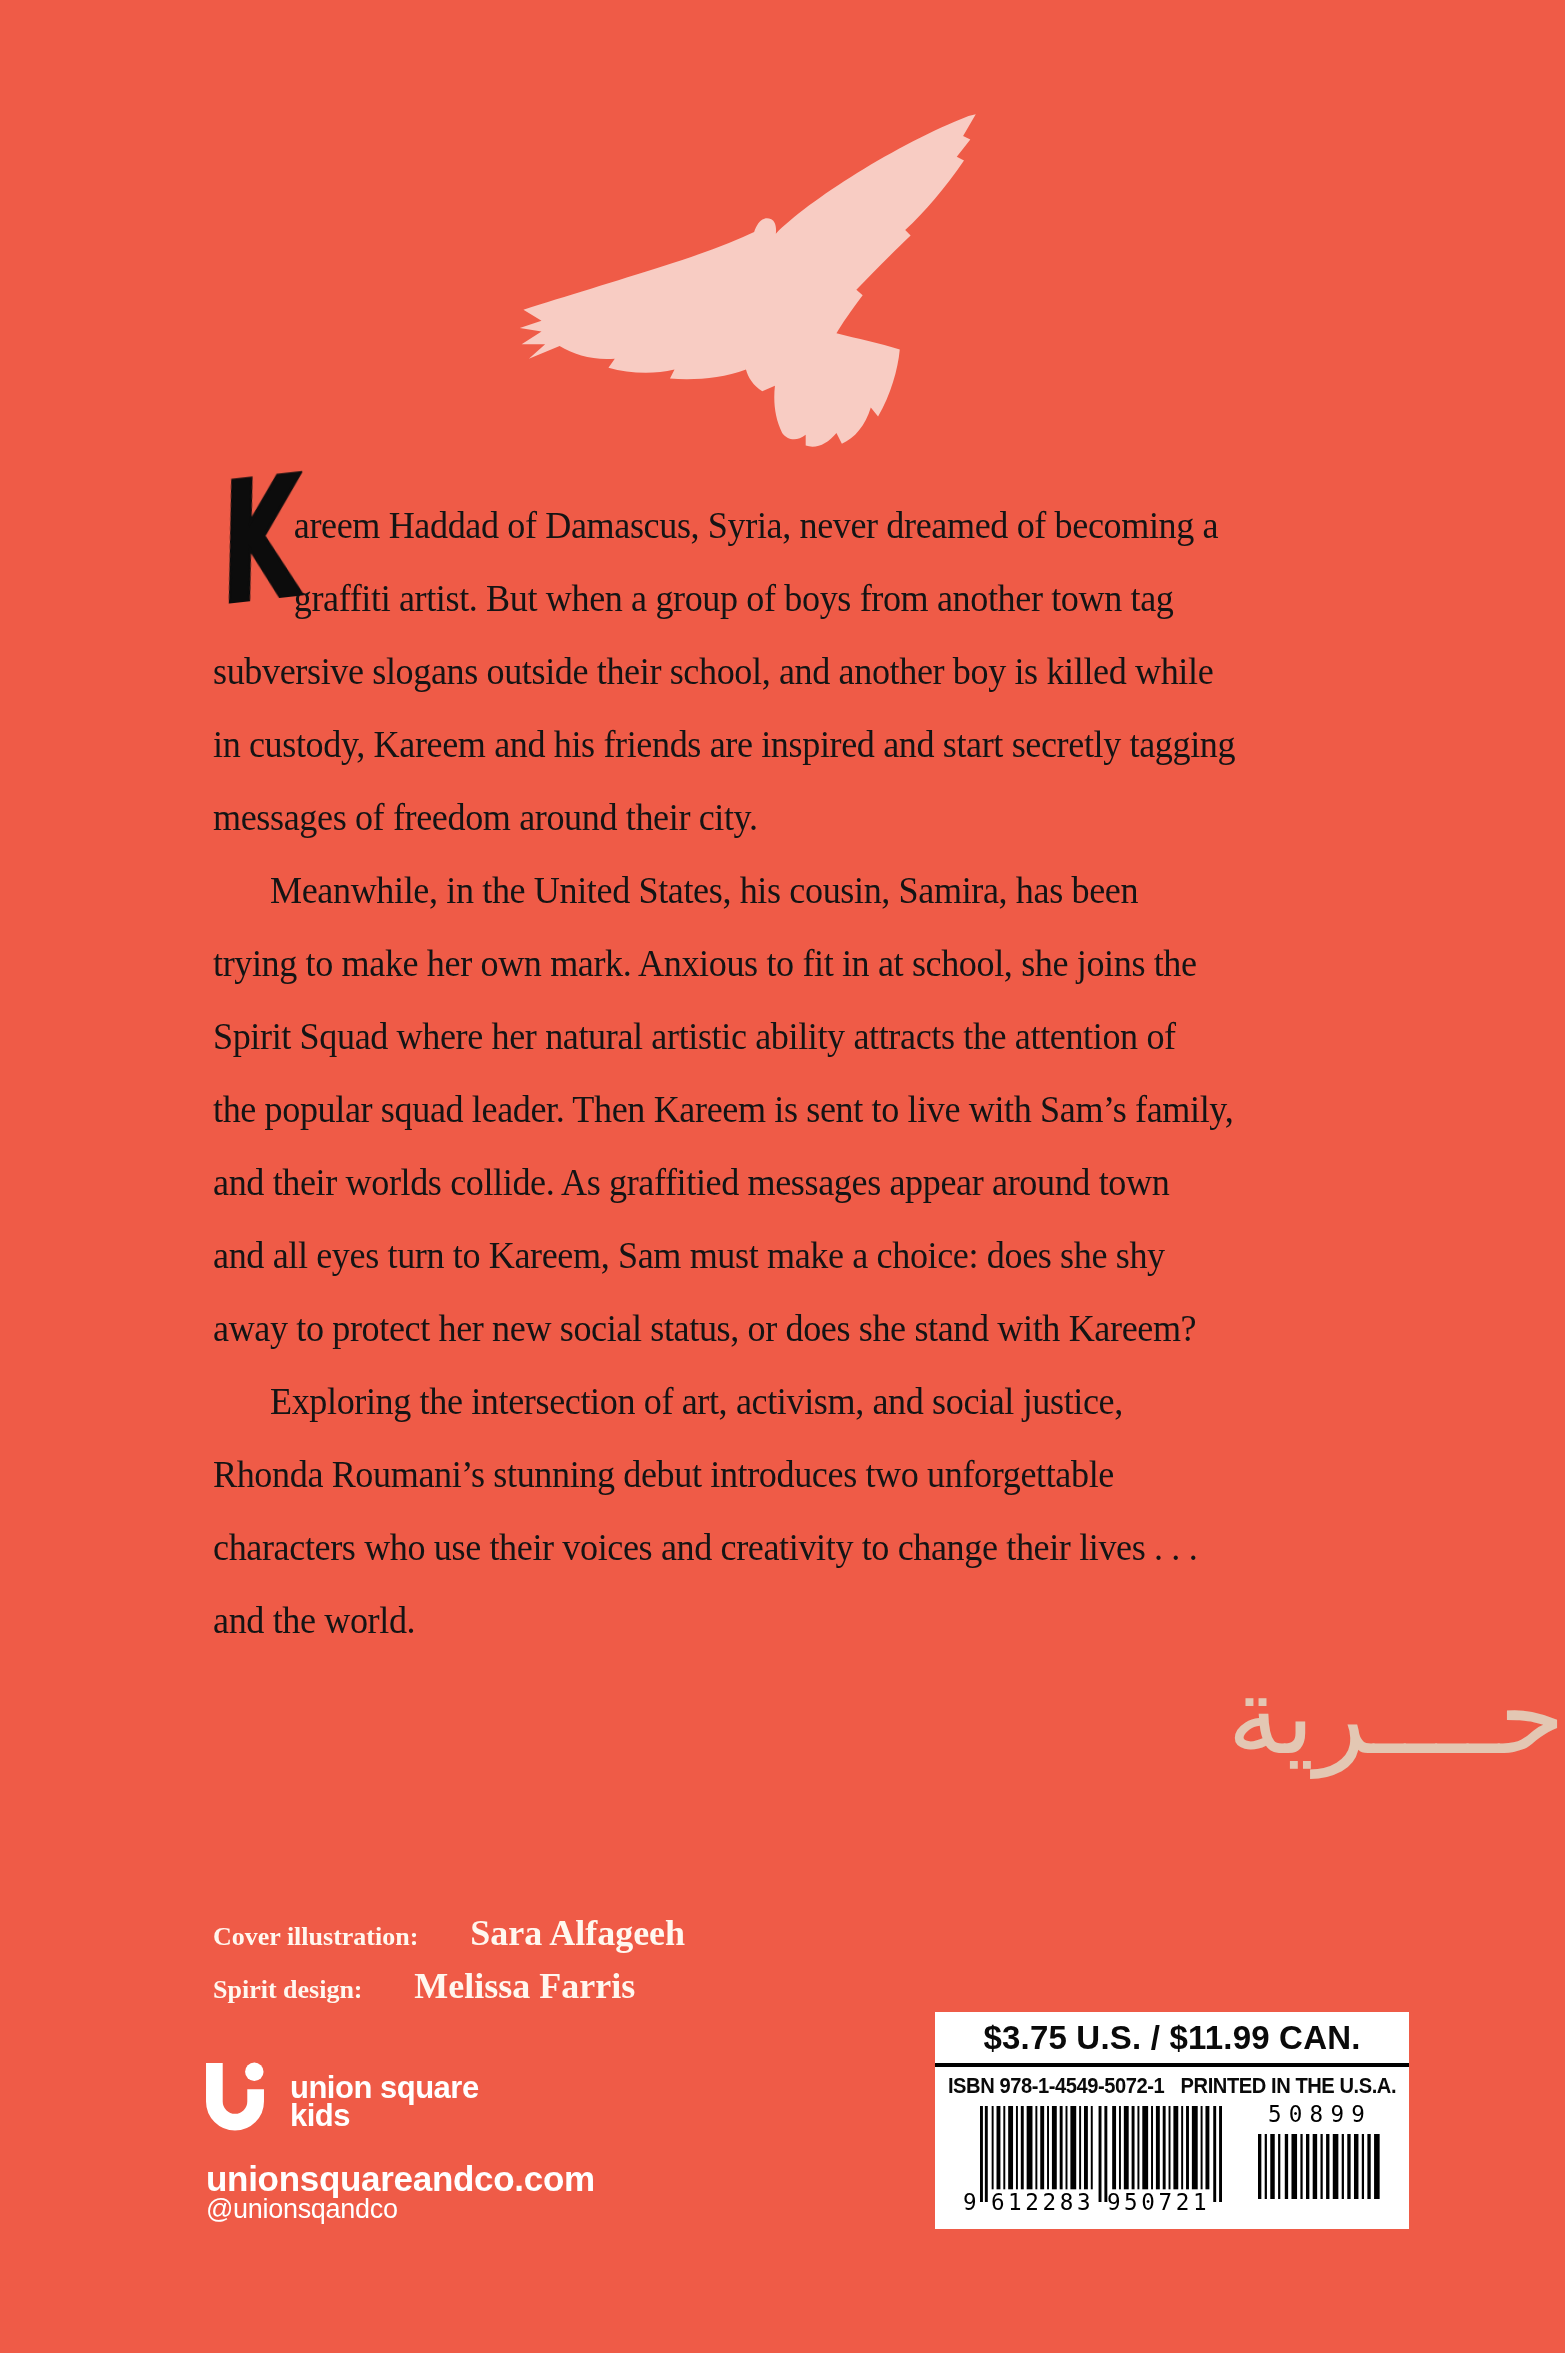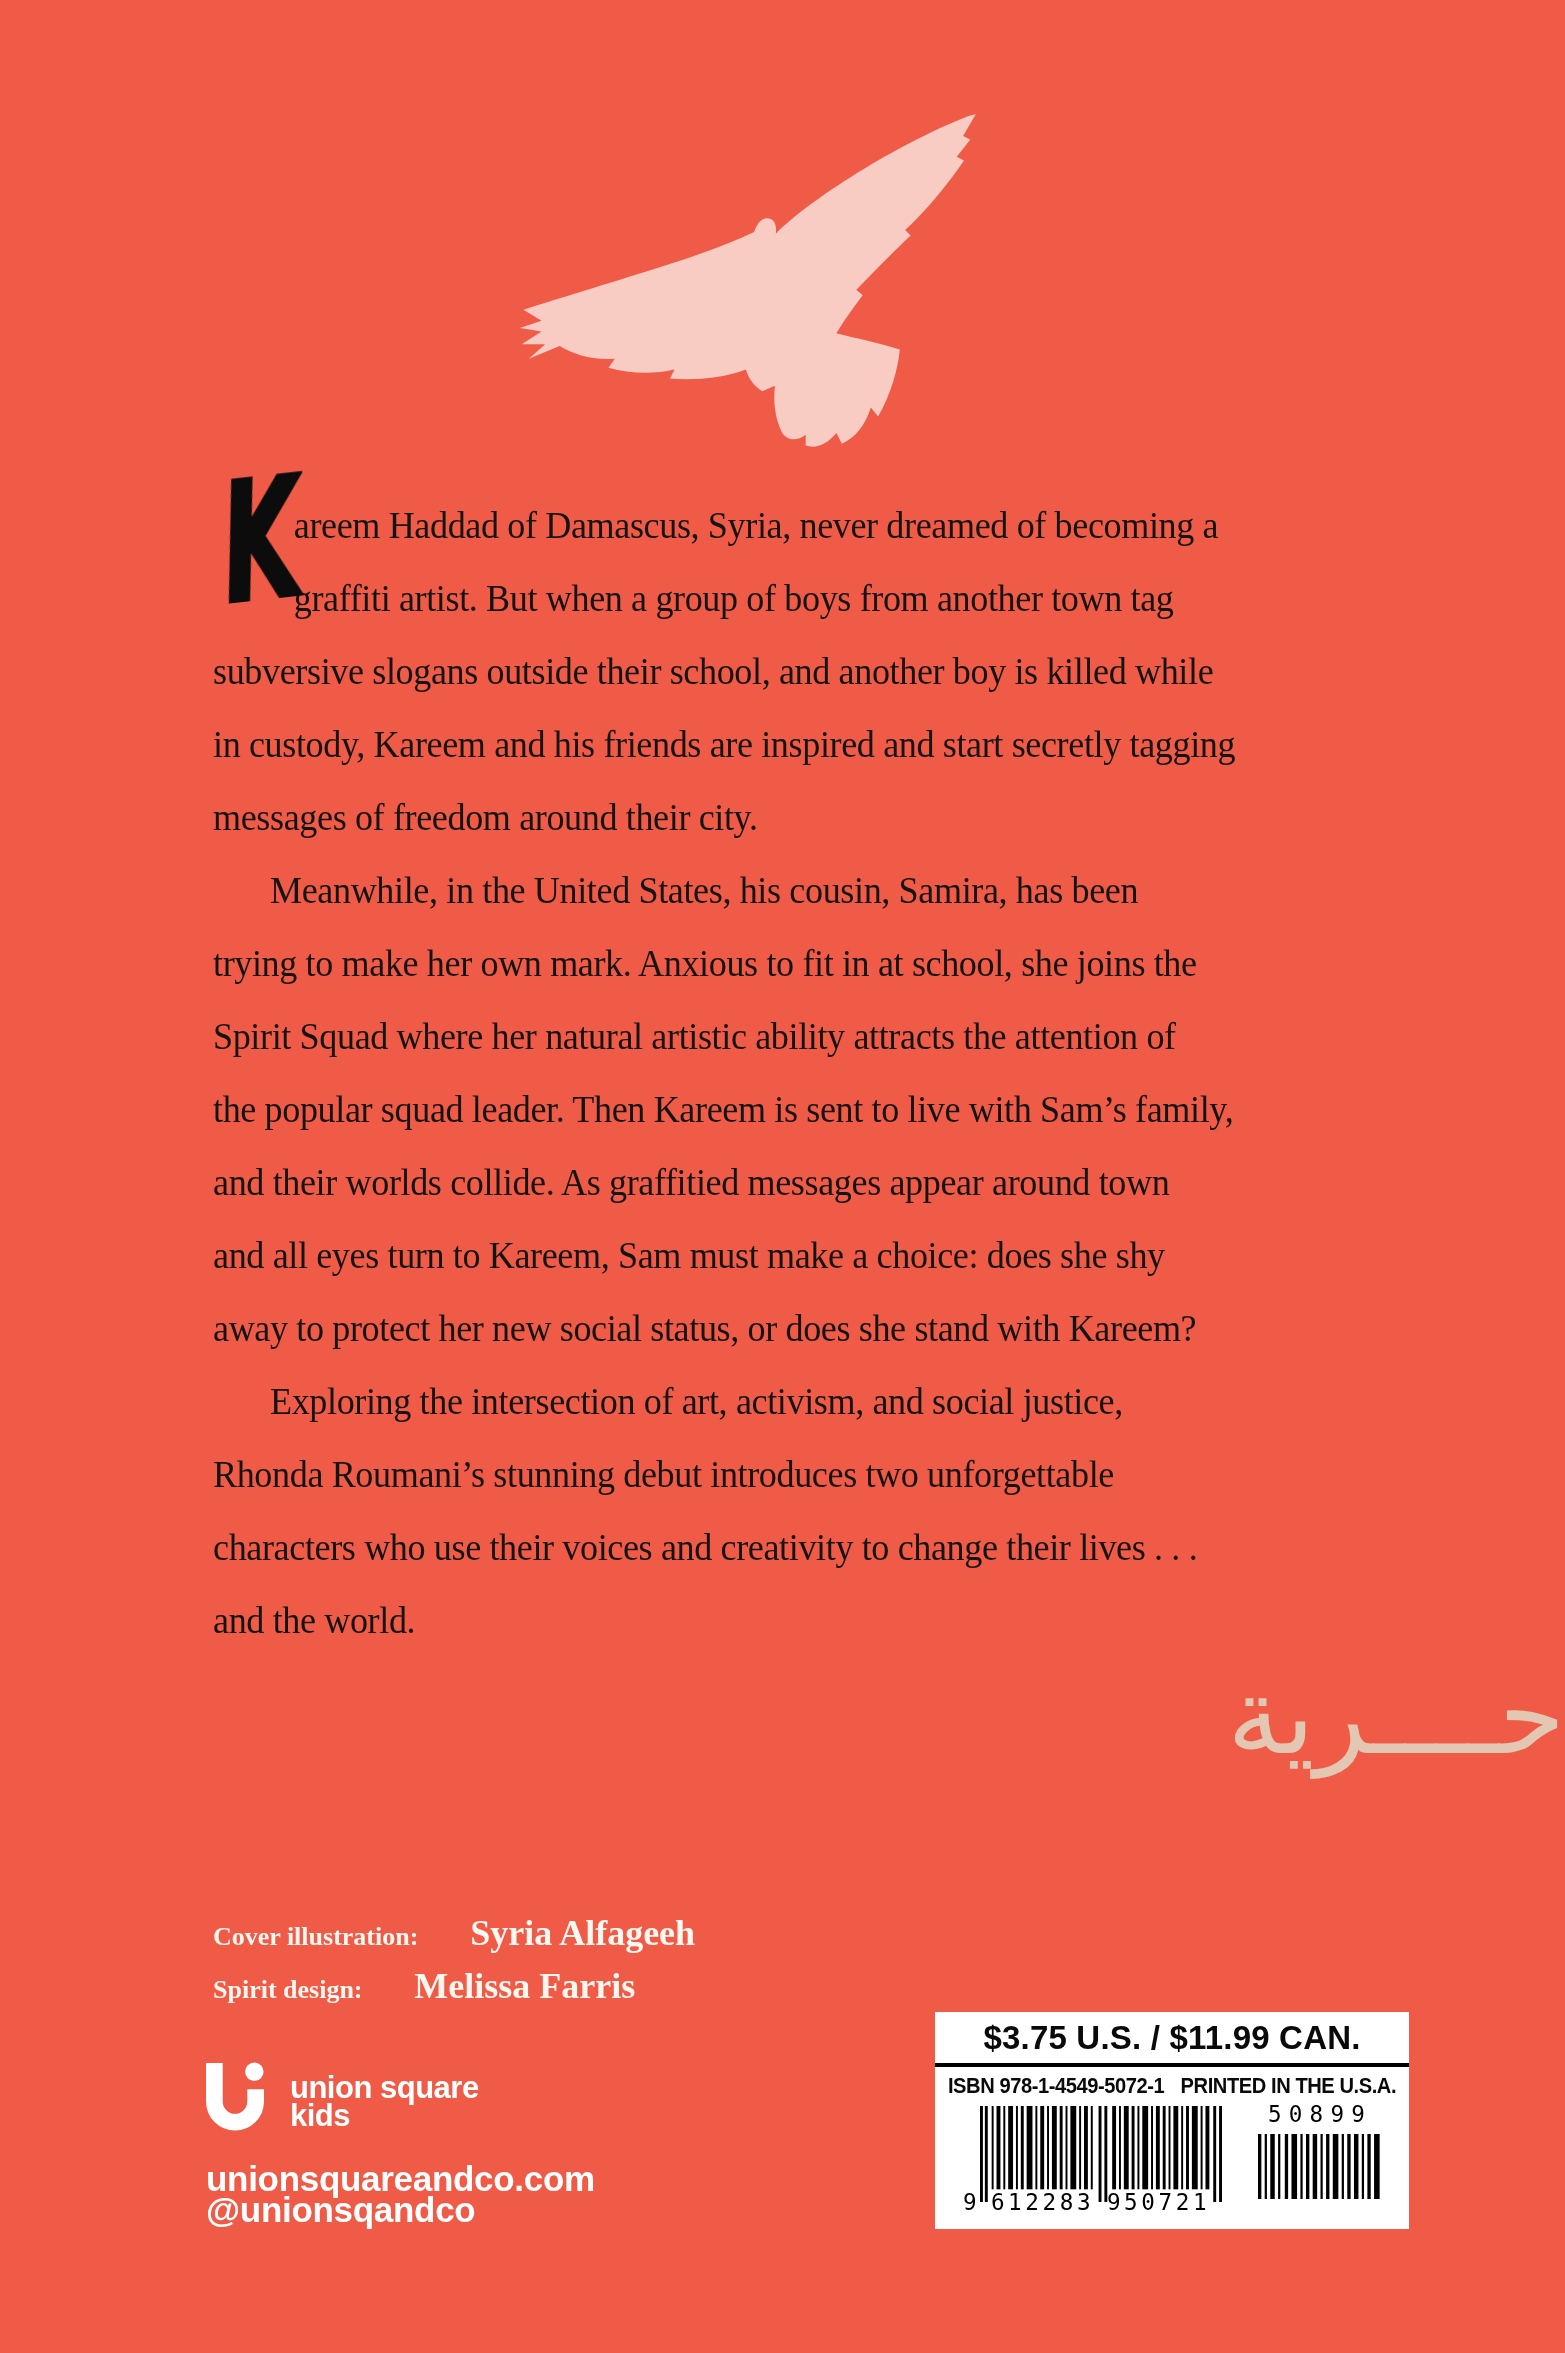--- a/index.html
+++ b/index.html
@@ -34,22 +34,22 @@
 
   
   .usq-logo{position:absolute;left:206px;top:2062px;width:58px;height:72px;}
   .usq-wordmark{position:absolute;left:290px;top:2074px;color:#fff;
                 font-family:"Liberation Sans",sans-serif;font-weight:bold;
                 font-size:31px;line-height:28px;letter-spacing:-0.5px;}
   .usq-web{position:absolute;left:206px;top:2165px;color:#fff;
            font-family:"Liberation Sans",sans-serif;font-weight:bold;
            font-size:35px;line-height:27px;letter-spacing:-0.3px;}
   .usq-social{position:absolute;left:206px;top:2196px;color:#fff;
-              font-family:"Liberation Sans",sans-serif;font-weight:bold;
-              font-size:35px;line-height:27px;letter-spacing:-0.3px;}
+              font-family:"Liberation Sans",sans-serif;font-weight:normal;
+              font-size:27px;line-height:27px;letter-spacing:-0.3px;}
 
   
   .bar-label{position:absolute;left:935px;top:2012px;width:474px;height:217px;background:#fff;}
   .price{padding-top:7.2px;text-align:center;color:#0a0a0a;
          font-family:"Liberation Sans",sans-serif;font-weight:bold;font-size:33px;letter-spacing:0.2px;}
   .rule{height:3.6px;background:#000;margin-top:6.3px;}
   .isbn-row{margin-top:4.5px;width:532px;padding:0 14.5px;box-sizing:border-box;
             transform:scaleX(0.891);transform-origin:0 0;
             display:flex;justify-content:space-between;color:#0a0a0a;
             font-family:"Liberation Sans",sans-serif;font-weight:bold;font-size:22.6px;line-height:27px;letter-spacing:-0.5px;}
@@ -123,21 +123,21 @@
     <div class="line">Rhonda Roumani’s stunning debut introduces two unforgettable</div>
     <div class="line">characters who use their voices and creativity to change their lives . . .</div>
     <div class="line">and the world.</div>
   </div>
 
   <div class="calligraphy">حــــرية</div>
 
   <div class="credits">
     <div class="credit-row">
       <span class="credit-label">Cover illustration:</span>
-      <span class="credit-name">Syria Alfageeh</span>
+      <span class="credit-name">Sara Alfageeh</span>
     </div>
     <div class="credit-row">
       <span class="credit-label">Spirit design:</span>
       <span class="credit-name">Melissa Farris</span>
     </div>
   </div>
 
   <svg class="usq-logo" viewBox="0 0 66 82">
     <path d="M 9.5,1 V 45 A 23.5,23.5 0 0 0 56.5,45 V 31" fill="none" stroke="#FFFFFF" stroke-width="19"></path>
     <circle cx="55" cy="11" r="10.5" fill="#FFFFFF"></circle>

